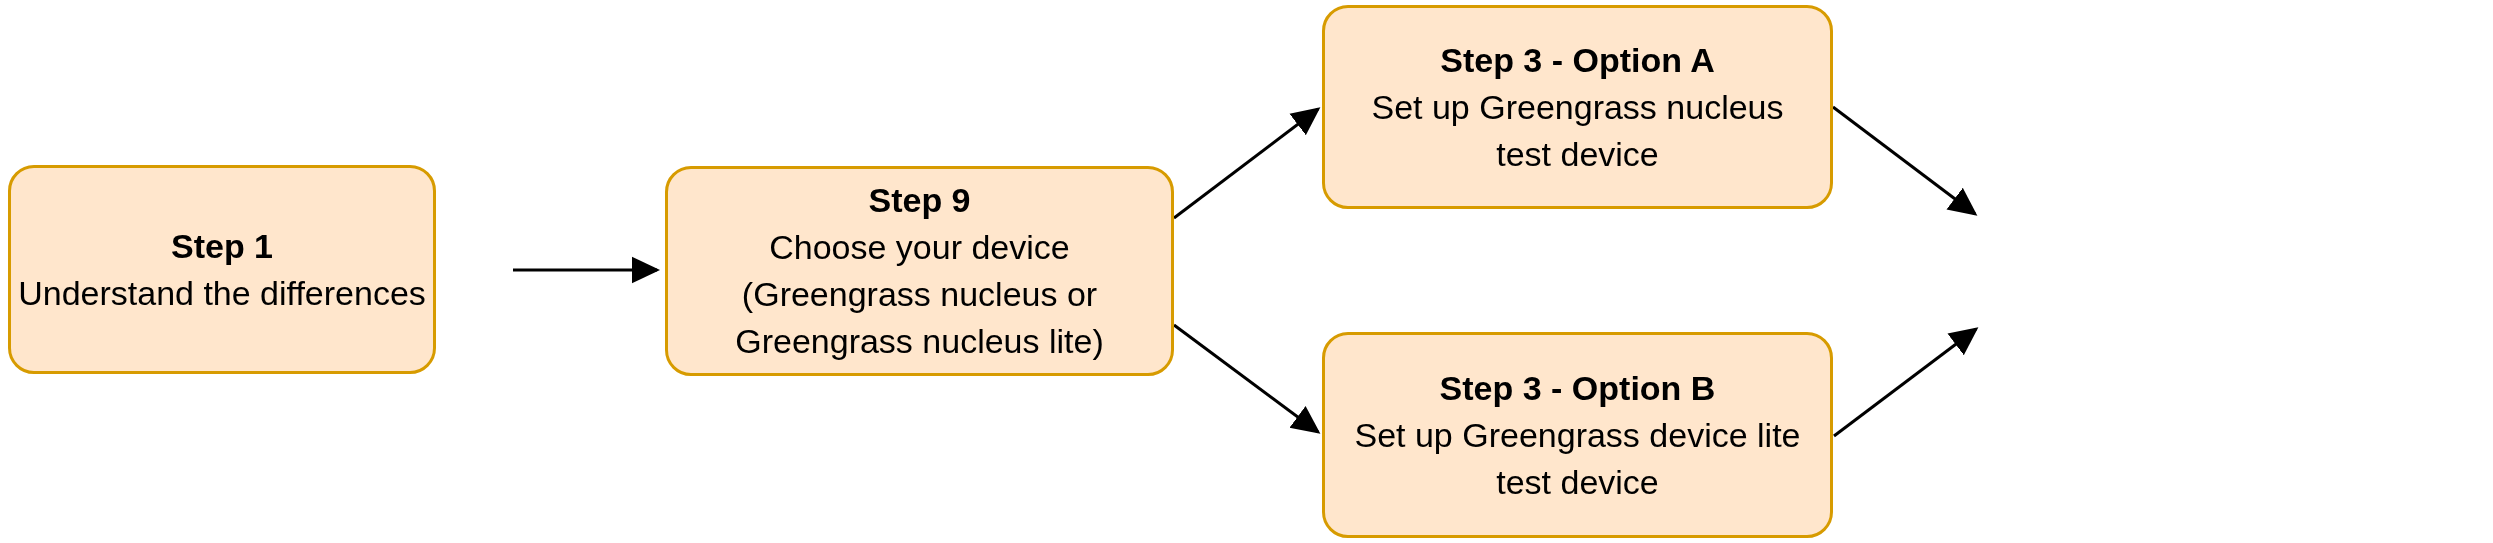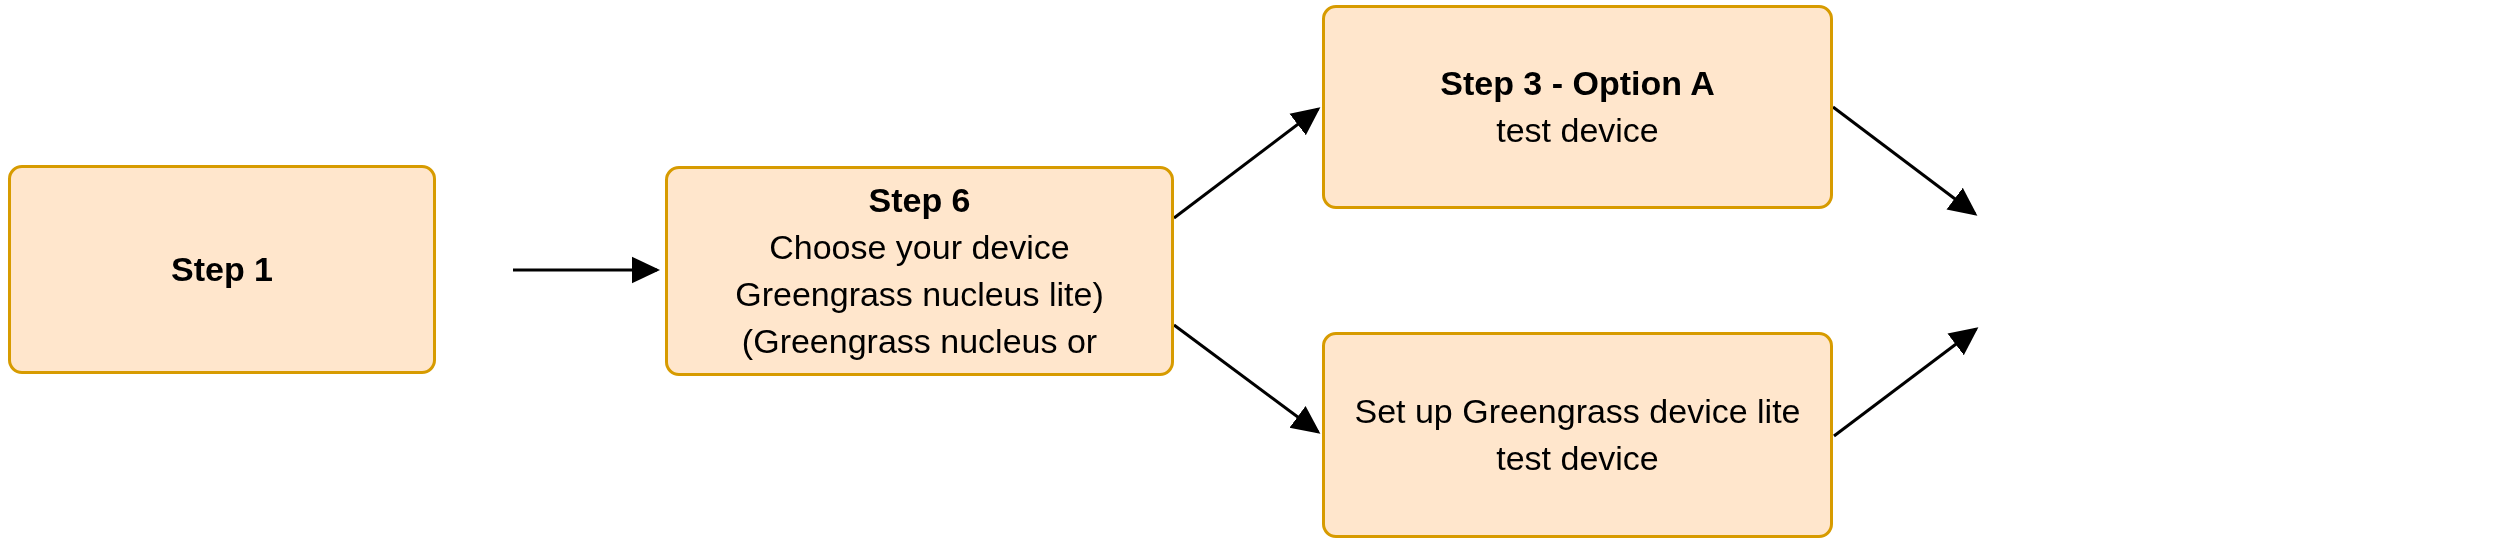--- a/index.html
+++ b/index.html
@@ -15,21 +15,21 @@
     position: absolute;
     left: 0; top: 0;
     width: 2493px; height: 543px;
     pointer-events: none;
   }
   .node {
     position: absolute;
     box-sizing: border-box;
     background: #FFE6CC;
     border: 3px solid #D79B00;
-    border-radius: 14px;
+    border-radius: 26px;
     display: flex;
     flex-direction: column;
     align-items: center;
     justify-content: center;
     text-align: center;
     color: #000000;
     font-size: 34px;
     line-height: 47px;
   }
   .node-title { font-weight: bold; white-space: nowrap; }
@@ -54,33 +54,36 @@
     </defs>
     <line x1="513" y1="270" x2="657" y2="270" stroke="#000000" stroke-width="3" marker-end="url(#arrowhead)"></line>
     <line x1="1174" y1="218" x2="1318" y2="109" stroke="#000000" stroke-width="3" marker-end="url(#arrowhead)"></line>
     <line x1="1174" y1="325" x2="1318" y2="432" stroke="#000000" stroke-width="3" marker-end="url(#arrowhead)"></line>
     <line x1="1833" y1="107" x2="1975" y2="214" stroke="#000000" stroke-width="3" marker-end="url(#arrowhead)"></line>
     <line x1="1834" y1="436" x2="1976" y2="329" stroke="#000000" stroke-width="3" marker-end="url(#arrowhead)"></line>
   </svg>
 
   <div class="node" id="node-step1">
     <div class="node-title">Step 1</div>
+    <div class="node-line">Understand the differences</div>
   </div>
 
   <div class="node" id="node-step2">
-    <div class="node-title">Step 6</div>
+    <div class="node-title">Step 9</div>
     <div class="node-line">Choose your device</div>
+    <div class="node-line">(Greengrass nucleus or</div>
     <div class="node-line">Greengrass nucleus lite)</div>
-    <div class="node-line">(Greengrass nucleus or</div>
   </div>
 
   <div class="node" id="node-step3a">
     <div class="node-title">Step 3 - Option A</div>
+    <div class="node-line">Set up Greengrass nucleus</div>
     <div class="node-line">test device</div>
   </div>
 
   <div class="node" id="node-step3b">
+    <div class="node-title">Step 3 - Option B</div>
     <div class="node-line">Set up Greengrass device lite</div>
     <div class="node-line">test device</div>
   </div>
 
 
 </div>
 
 </body></html>

